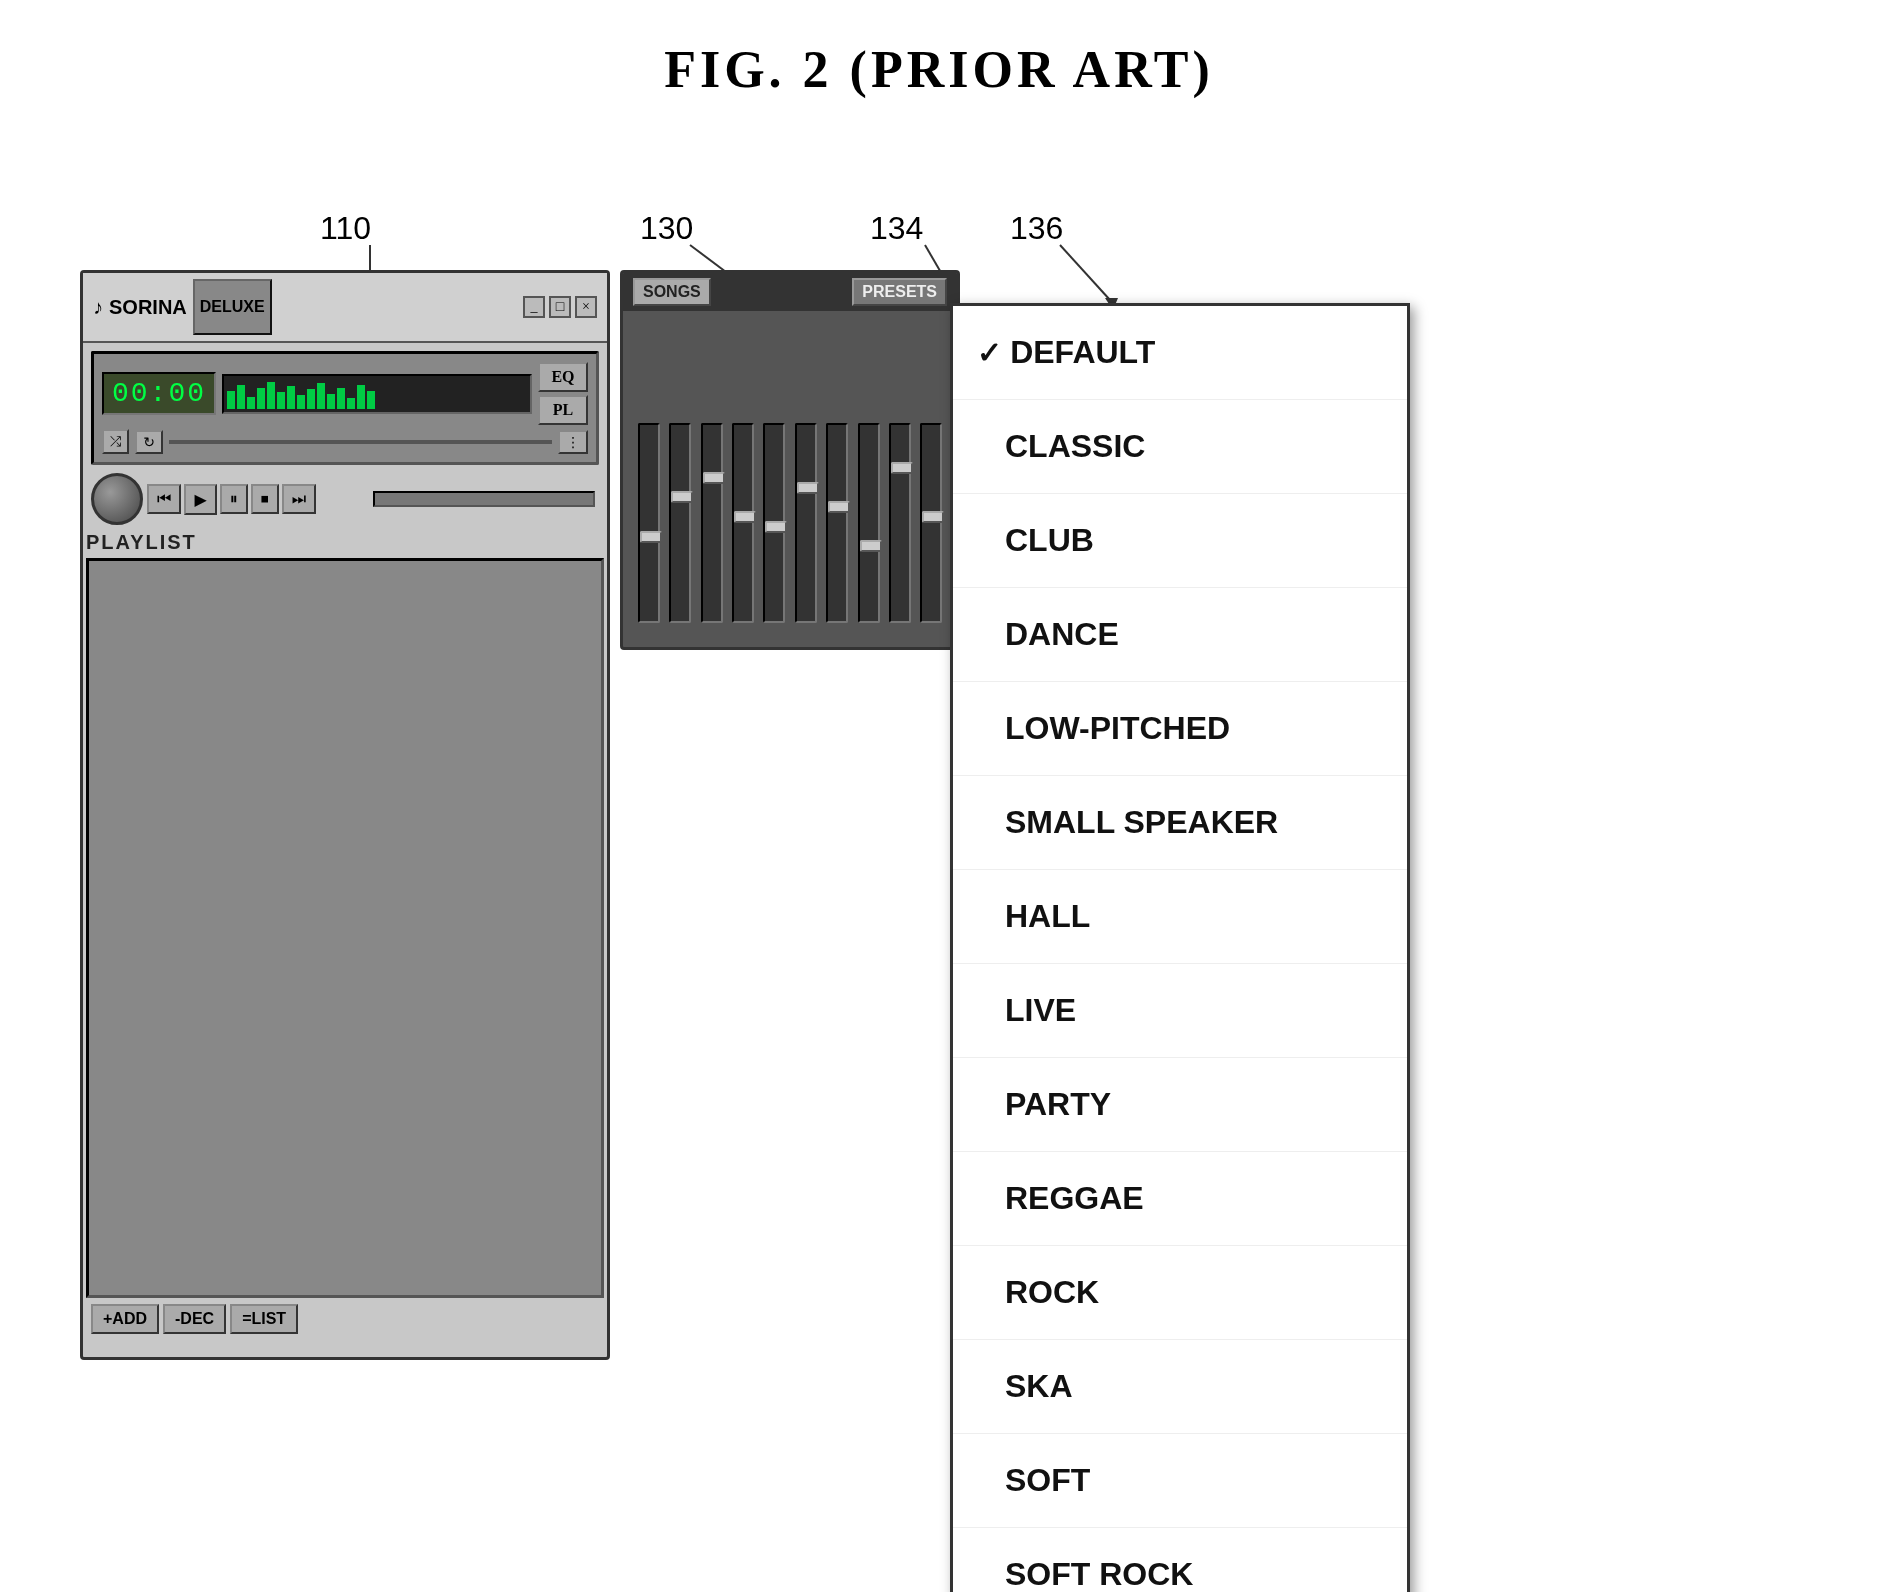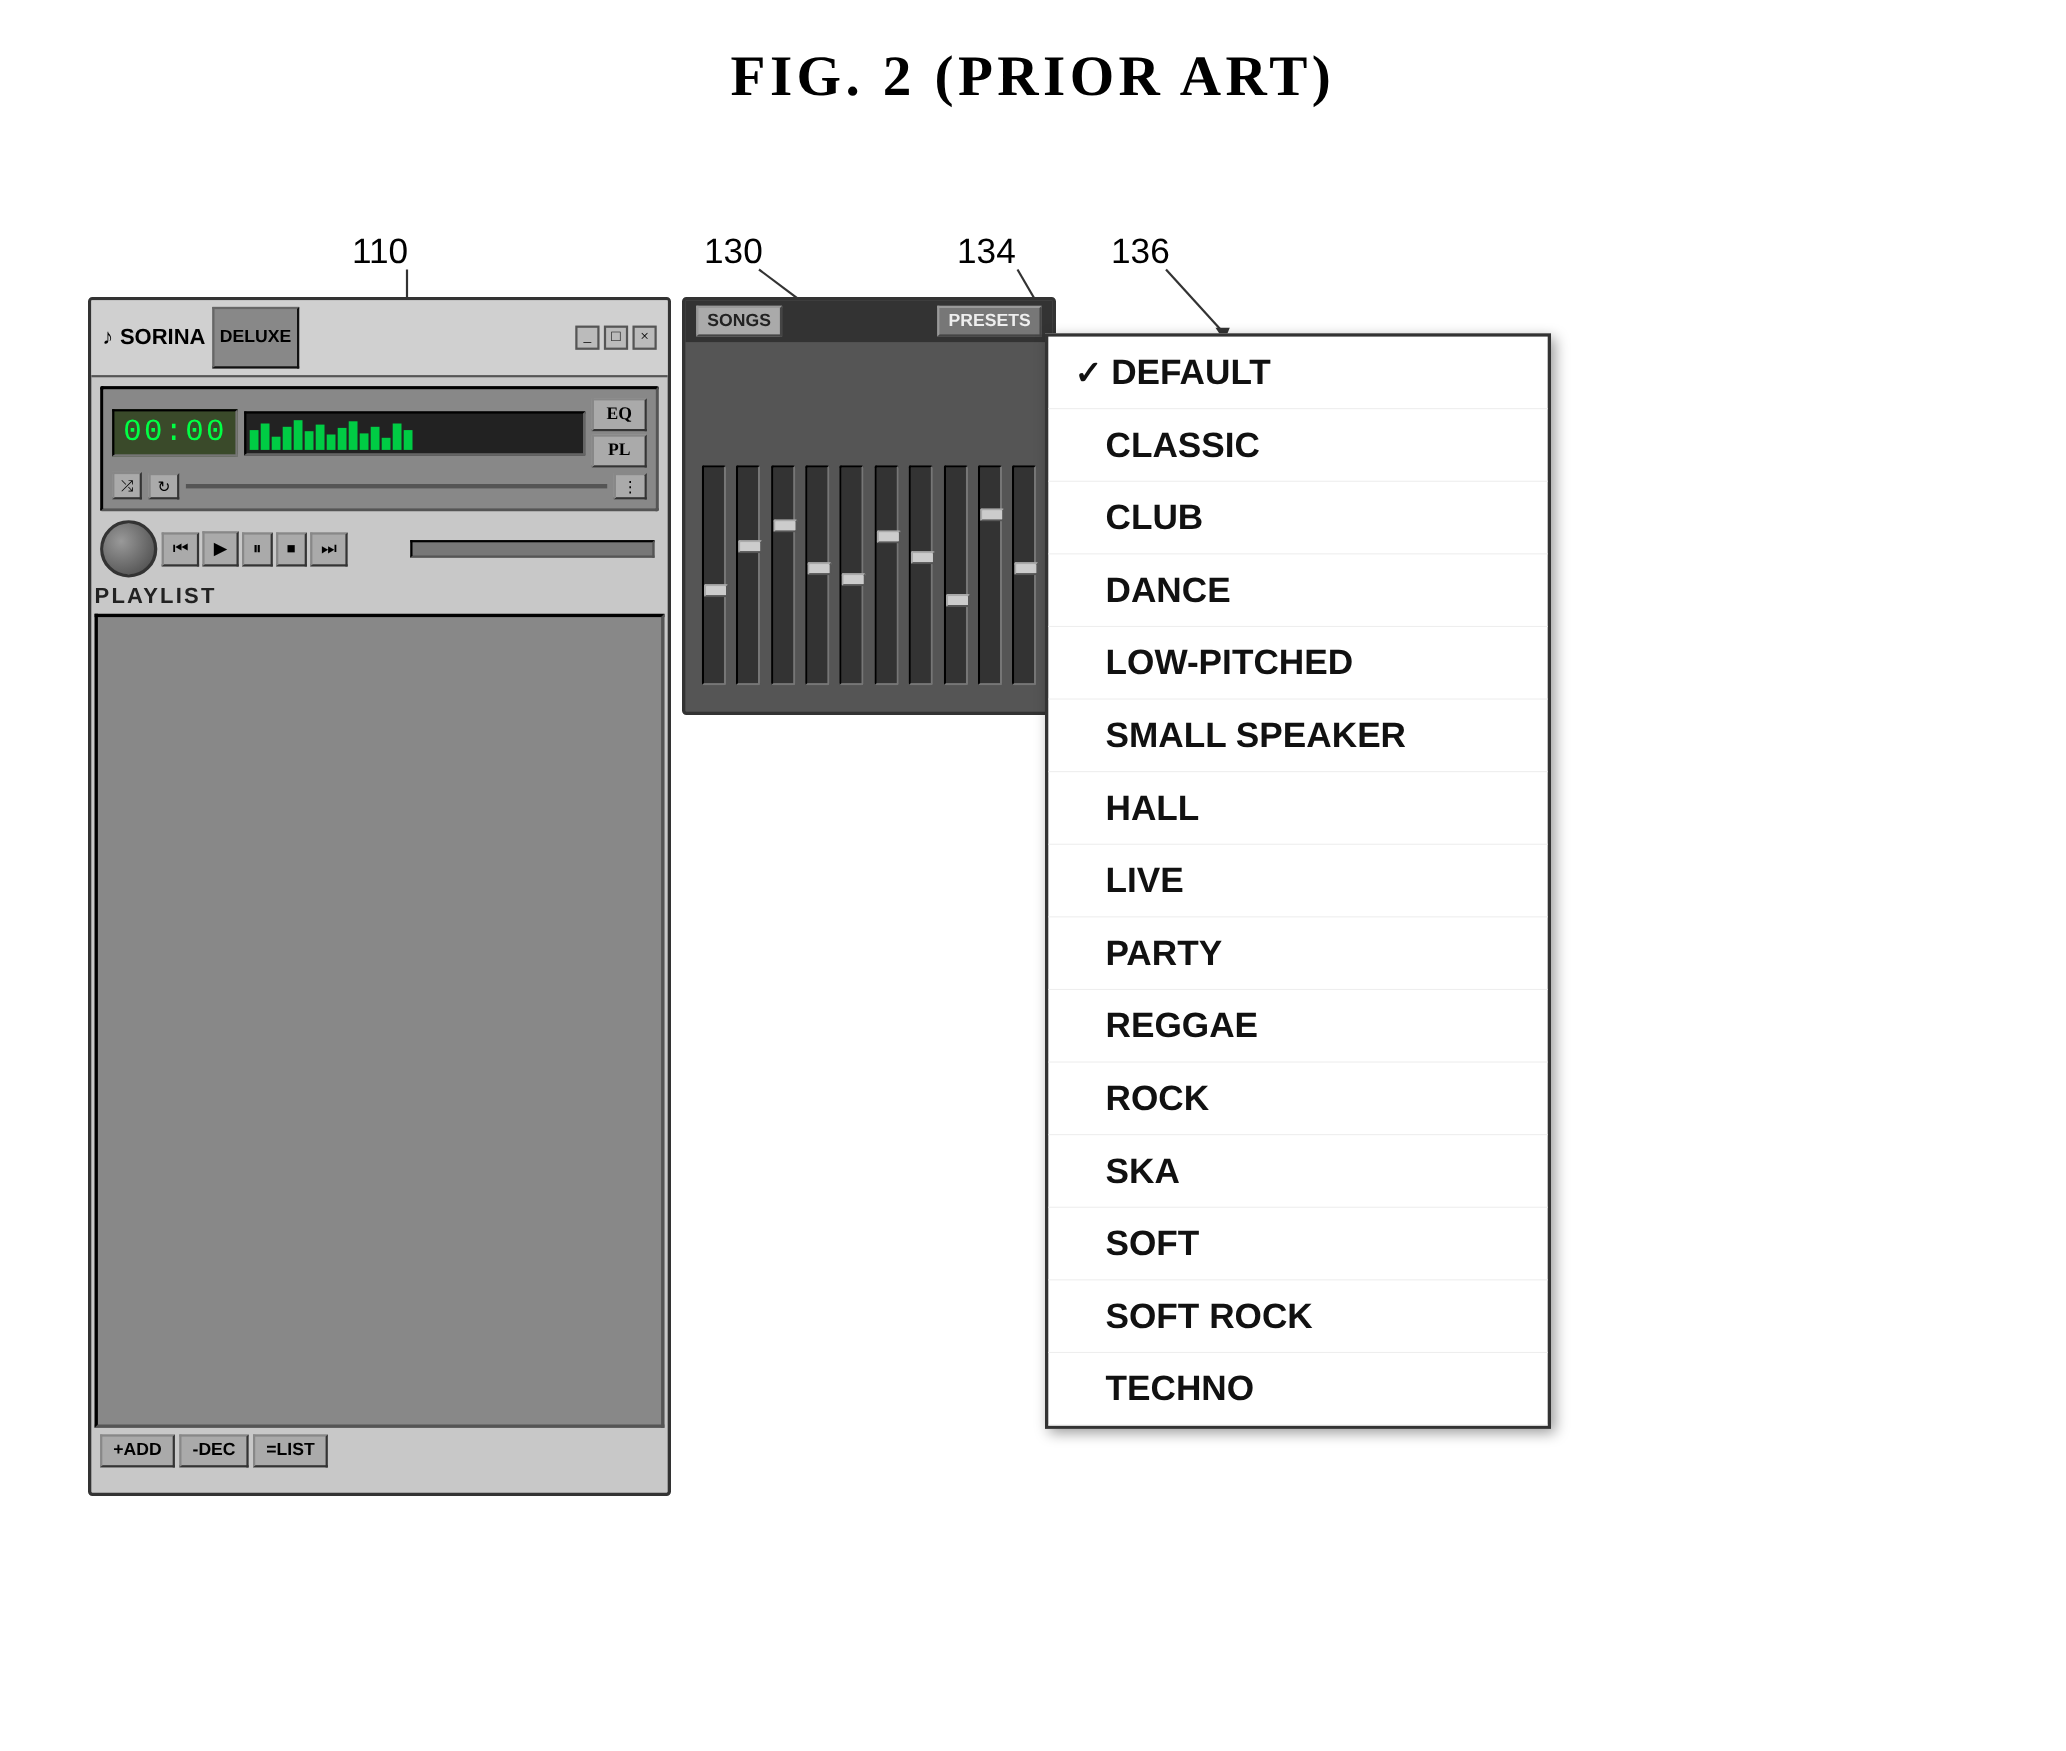--- a/index.html
+++ b/index.html
@@ -341,21 +341,21 @@
       top: 163px;
       left: 900px;
       width: 460px;
       background: #ffffff;
       border: 3px solid #333;
       box-shadow: 4px 4px 12px rgba(0,0,0,0.4);
       z-index: 10;
     }
 
     .dropdown-item {
-      padding: 14px 24px;
+      padding: 28px 24px;
       font-family: Arial, sans-serif;
       font-size: 32px;
       font-weight: bold;
       border-bottom: 1px solid #eee;
       cursor: pointer;
       color: #111;
       display: flex;
       align-items: center;
       gap: 8px;
     }

